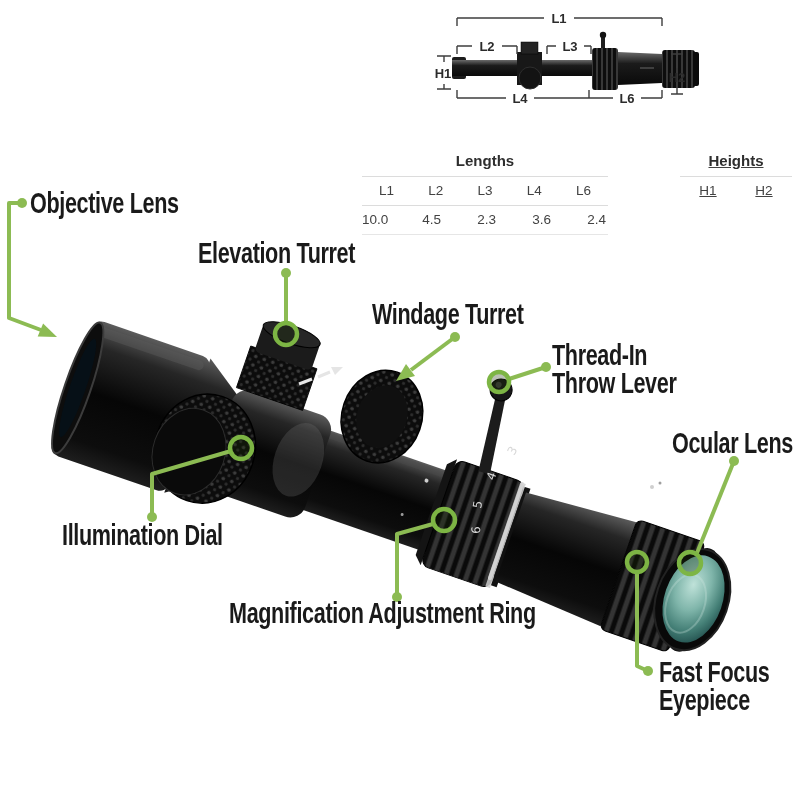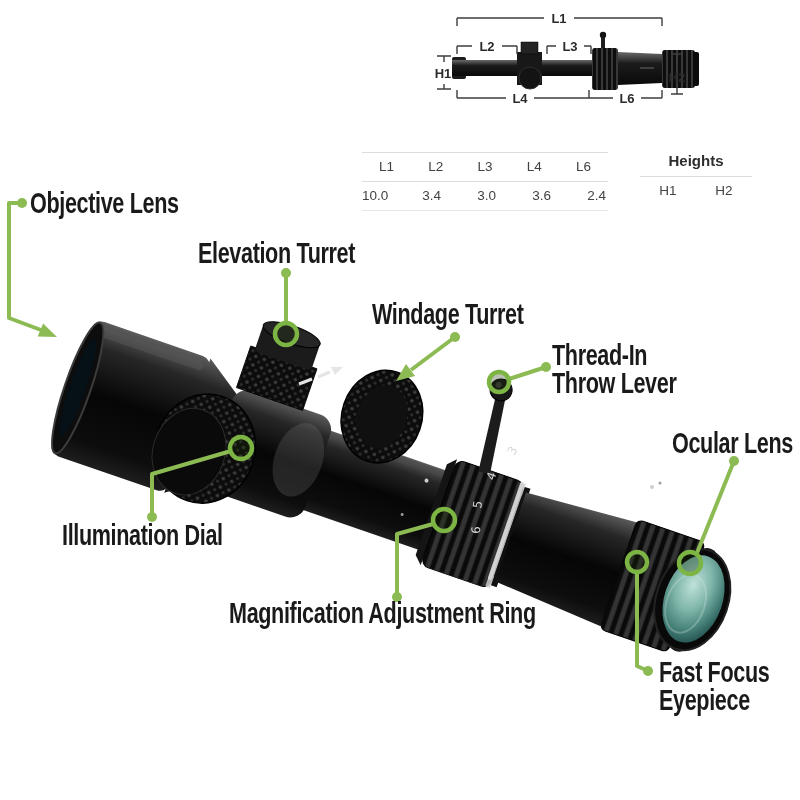--- a/index.html
+++ b/index.html
@@ -205,37 +205,38 @@
       <circle cx="286" cy="334" r="11"></circle>
       <circle cx="499" cy="382" r="10"></circle>
       <circle cx="241" cy="448" r="11"></circle>
       <circle cx="444" cy="520" r="11"></circle>
       <circle cx="637" cy="562" r="10"></circle>
       <circle cx="690" cy="563" r="11"></circle>
     </g>
   </svg>
 
   <div class="dim-table" style="left:362px;top:152px;width:246px;">
+    <div class="tbl-title">Lengths</div>
     <div class="tbl-row tbl-header">
       <span>L1</span>
       <span>L2</span>
       <span>L3</span>
       <span>L4</span>
       <span>L6</span>
     </div>
     <div class="tbl-row tbl-values">
       <span>10.0</span>
-      <span>3.4</span>
-      <span>3.0</span>
+      <span>4.5</span>
+      <span>2.3</span>
       <span>3.6</span>
       <span>2.4</span>
     </div>
   </div>
 
-  <div class="dim-table" style="left:640px;top:152px;width:112px;">
+  <div class="dim-table" style="left:680px;top:152px;width:112px;text-decoration:underline;">
     <div class="tbl-title">Heights</div>
     <div class="tbl-row tbl-header">
       <span>H1</span>
       <span>H2</span>
     </div>
   </div>
 
   <div class="callout-label" style="left:30px;top:189px;">Objective Lens</div>
 
   <div class="callout-label" style="left:198px;top:239px;">Elevation Turret</div>

